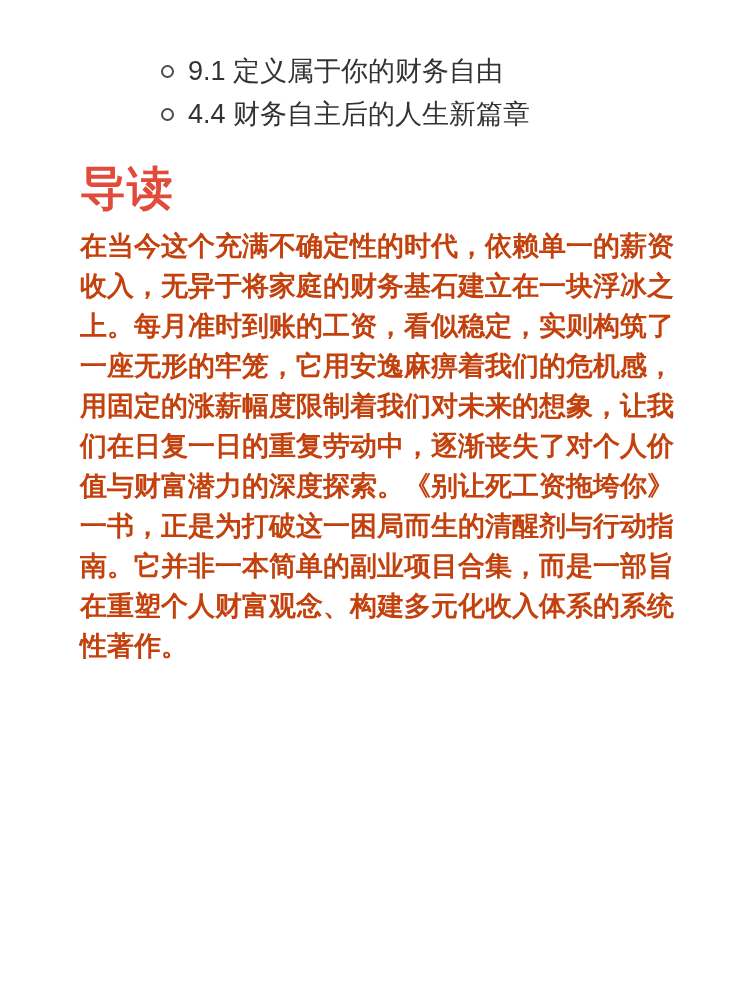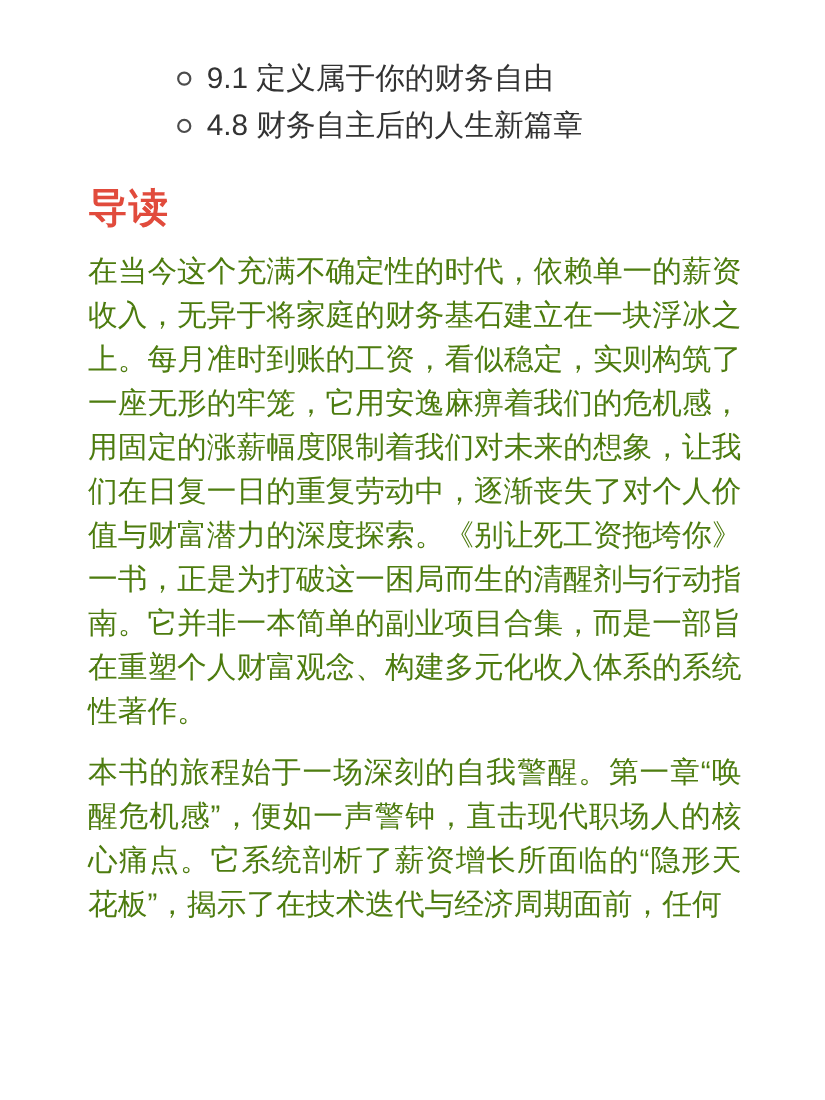--- a/index.html
+++ b/index.html
@@ -40,53 +40,53 @@
     left: -27px;
     top: 15px;
     width: 9px;
     height: 9px;
     border: 2px solid #4c4c4c;
     border-radius: 50%;
     background: transparent;
   }
   
   .section-heading {
-    font-size: 36px;
+    font-size: 46px;
     line-height: 41px;
     font-weight: 700;
     margin: 32px 0 17px 0;
     letter-spacing: 1px;
   }
   
   .para {
     font-size: 27px;
     line-height: 40px;
-    color: #4d7c0f;
+    color: #c2410c;
     margin: 16px 0 10px 0;
     text-align: justify;
     text-justify: inter-ideograph;
+    font-weight: bold;
   }
 </style>
 </head>
 <body>
 
 <div class="page">
   <div class="content">
 
     <ul class="toc-list">
       <li class="toc-item">
         <span class="bullet"></span>
         <span>9.1 定义属于你的财务自由</span>
       </li>
       <li class="toc-item">
         <span class="bullet"></span>
-        <span>4.8 财务自主后的人生新篇章</span>
+        <span>4.4 财务自主后的人生新篇章</span>
       </li>
     </ul>
 
     <h2 class="section-heading" style="color: rgb(225, 75, 60);">导读</h2>
 
     <p class="para">在当今这个充满不确定性的时代，依赖单一的薪资收入，无异于将家庭的财务基石建立在一块浮冰之上。每月准时到账的工资，看似稳定，实则构筑了一座无形的牢笼，它用安逸麻痹着我们的危机感，用固定的涨薪幅度限制着我们对未来的想象，让我们在日复一日的重复劳动中，逐渐丧失了对个人价值与财富潜力的深度探索。《别让死工资拖垮你》一书，正是为打破这一困局而生的清醒剂与行动指南。它并非一本简单的副业项目合集，而是一部旨在重塑个人财富观念、构建多元化收入体系的系统性著作。</p>
 
-    <p class="para">本书的旅程始于一场深刻的自我警醒。第一章“唤醒危机感”，便如一声警钟，直击现代职场人的核心痛点。它系统剖析了薪资增长所面临的“隐形天花板”，揭示了在技术迭代与经济周期面前，任何</p>
 
   </div>
 </div>
 
 </body></html>

